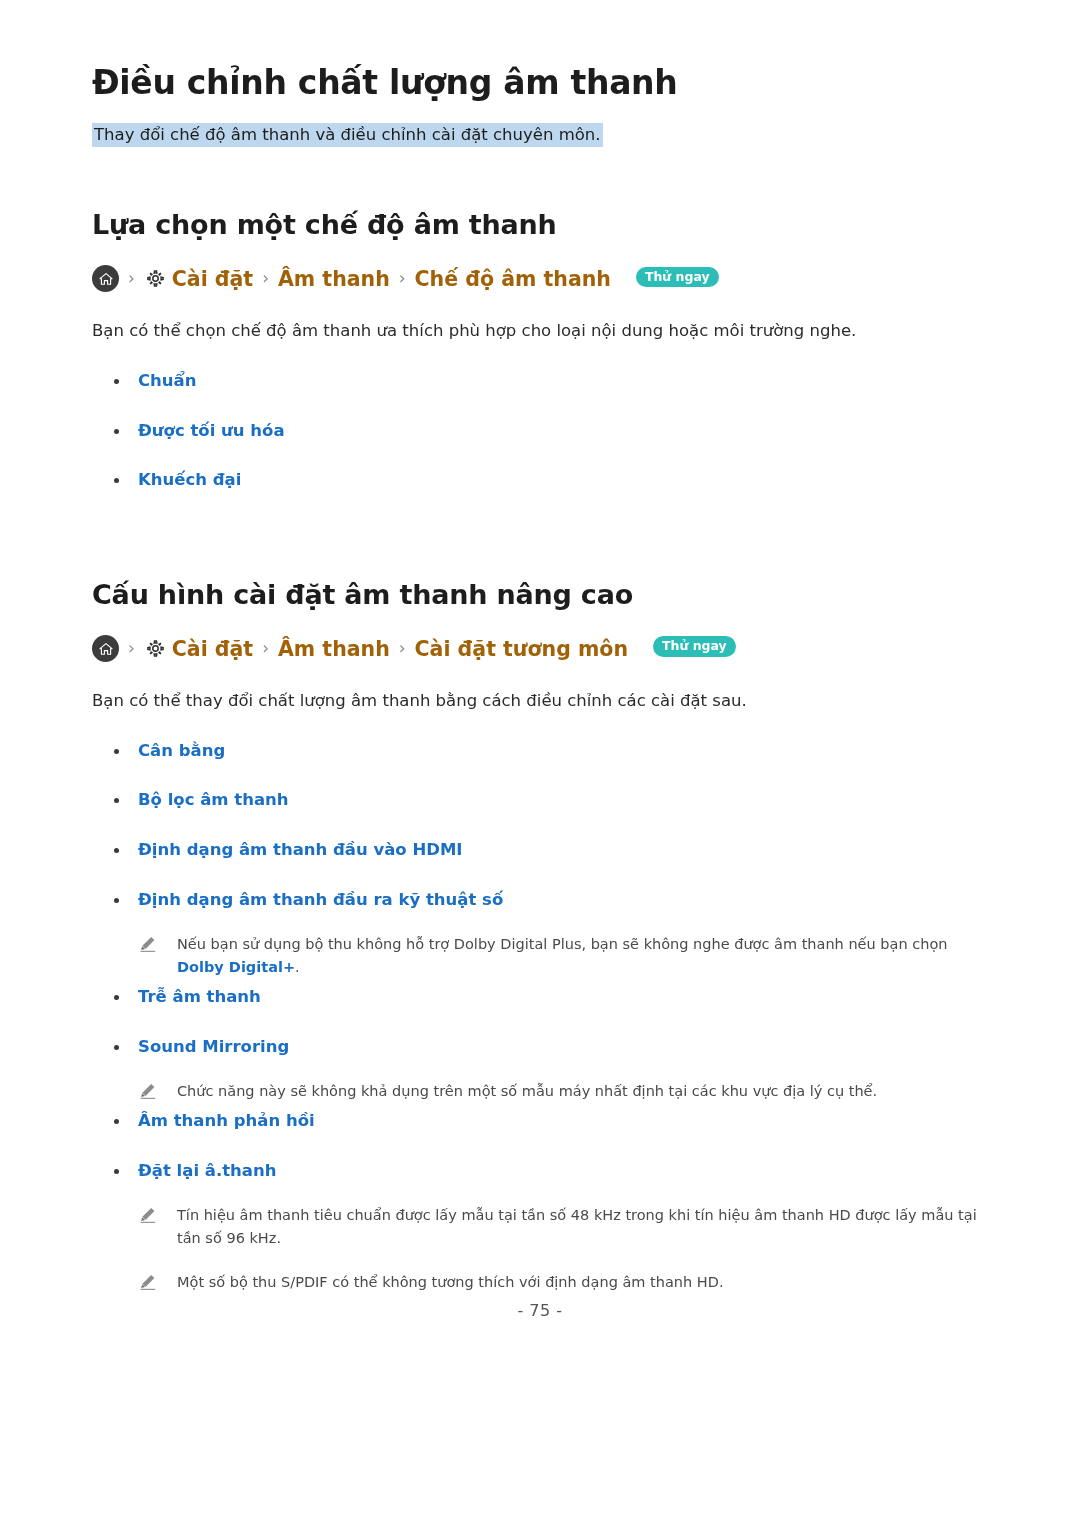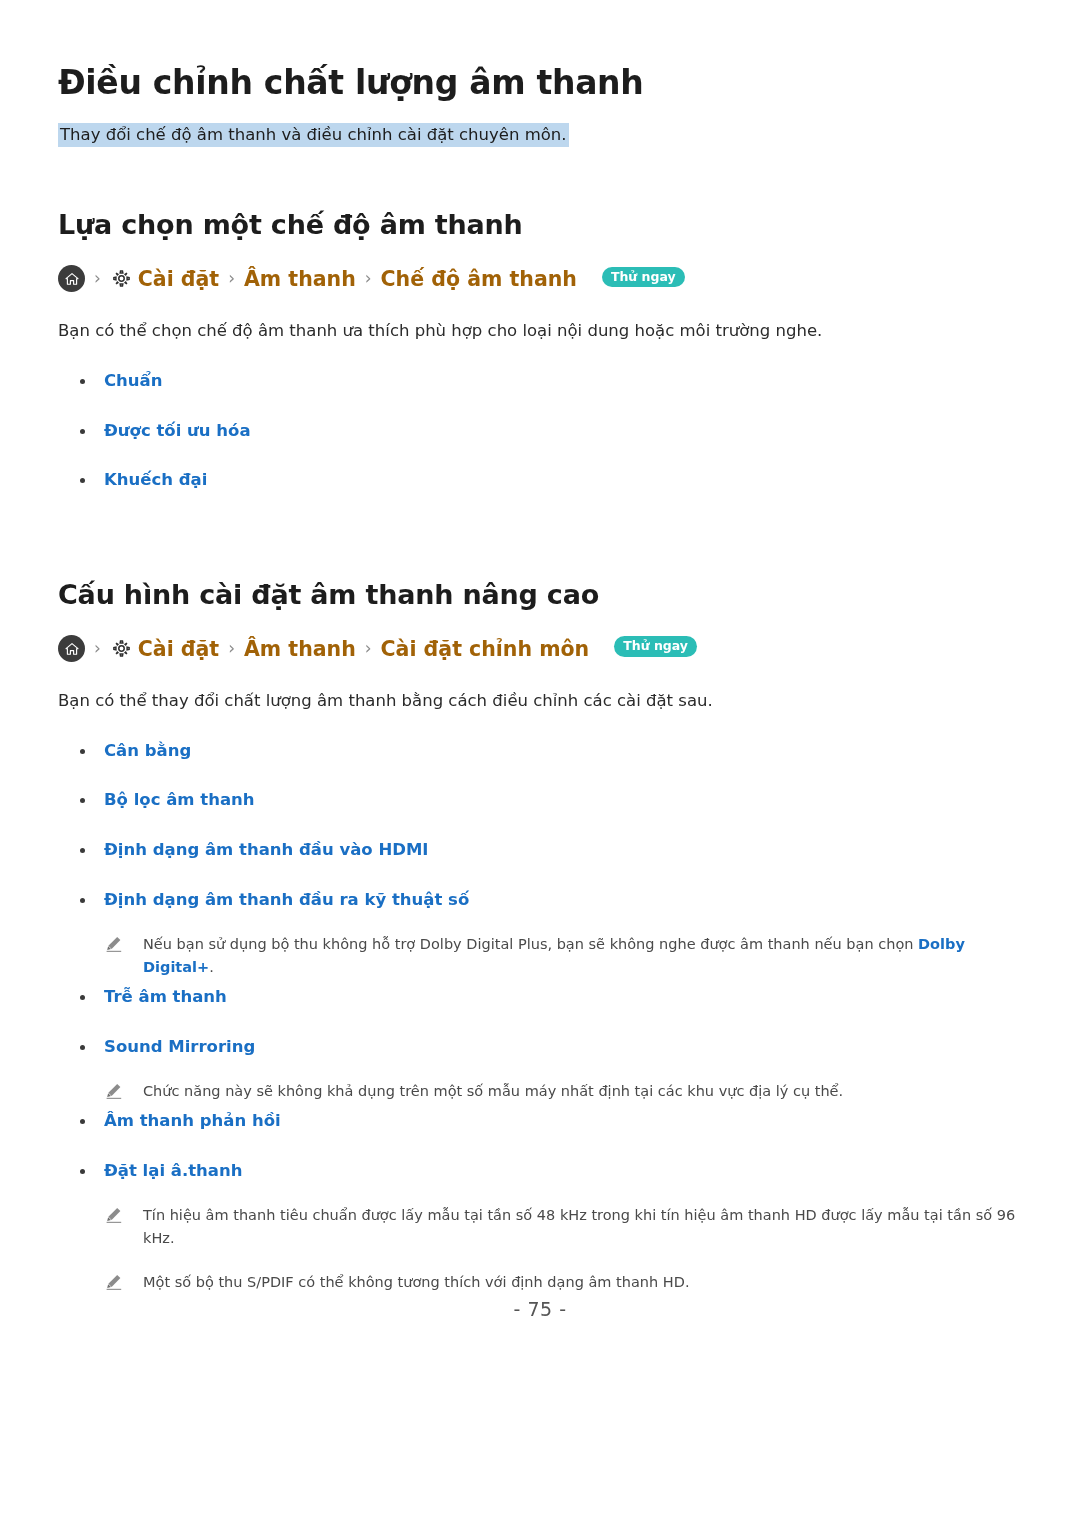--- a/index.html
+++ b/index.html
@@ -13,21 +13,21 @@
     position: relative;
     font-family: "DejaVu Sans", "Liberation Sans", sans-serif;
     color: #2b2b2b;
     overflow: hidden;
   }
   .page {
     position: relative;
     width: 1080px;
     height: 1364px;
     box-sizing: border-box;
-    padding: 0 58px;
+    padding: 0 92px;
   }
 
   
   .doc-title {
     font-size: 33px;
     font-weight: 700;
     color: #1d1d1d;
     letter-spacing: -0.3px;
     margin: 0;
     padding-top: 62px;
@@ -175,21 +175,21 @@
 
   .spacer-after-note { height: 6px; }
 
   
   .page-footer {
     position: absolute;
     left: 0;
     right: 0;
     bottom: 44px;
     text-align: center;
-    font-size: 19px;
+    font-size: 16px;
     color: #555555;
     letter-spacing: 0.5px;
   }
 </style>
 </head>
 <body>
 
 <div class="page">
 
   <h1 class="doc-title">Điều chỉnh chất lượng âm thanh</h1>
@@ -259,21 +259,21 @@
           <path d="M18.1 18.1 L16.1 16.8 L16.8 16.1 L18.1 18.1 Z"></path>
           <path d="M18.1 5.9 L16.8 7.9 L16.1 7.2 L18.1 5.9 Z"></path>
           <path d="M5.9 18.1 L7.2 16.1 L7.9 16.8 L5.9 18.1 Z"></path>
         </g>
       </svg>
     </span>
     <span class="crumb-link">Cài đặt</span>
     <span class="chev">›</span>
     <span class="crumb-link">Âm thanh</span>
     <span class="chev">›</span>
-    <span class="crumb-link">Cài đặt chỉnh môn</span>
+    <span class="crumb-link">Cài đặt tương môn</span>
     <span class="try-badge">Thử ngay</span>
   </div>
 
   <p class="body-text">Bạn có thể thay đổi chất lượng âm thanh bằng cách điều chỉnh các cài đặt sau.</p>
 
   <ul class="bullet-list first">
     <li class="bullet-item">Cân bằng</li>
     <li class="bullet-item">Bộ lọc âm thanh</li>
     <li class="bullet-item">Định dạng âm thanh đầu vào HDMI</li>
     <li class="bullet-item">Định dạng âm thanh đầu ra kỹ thuật số</li>

